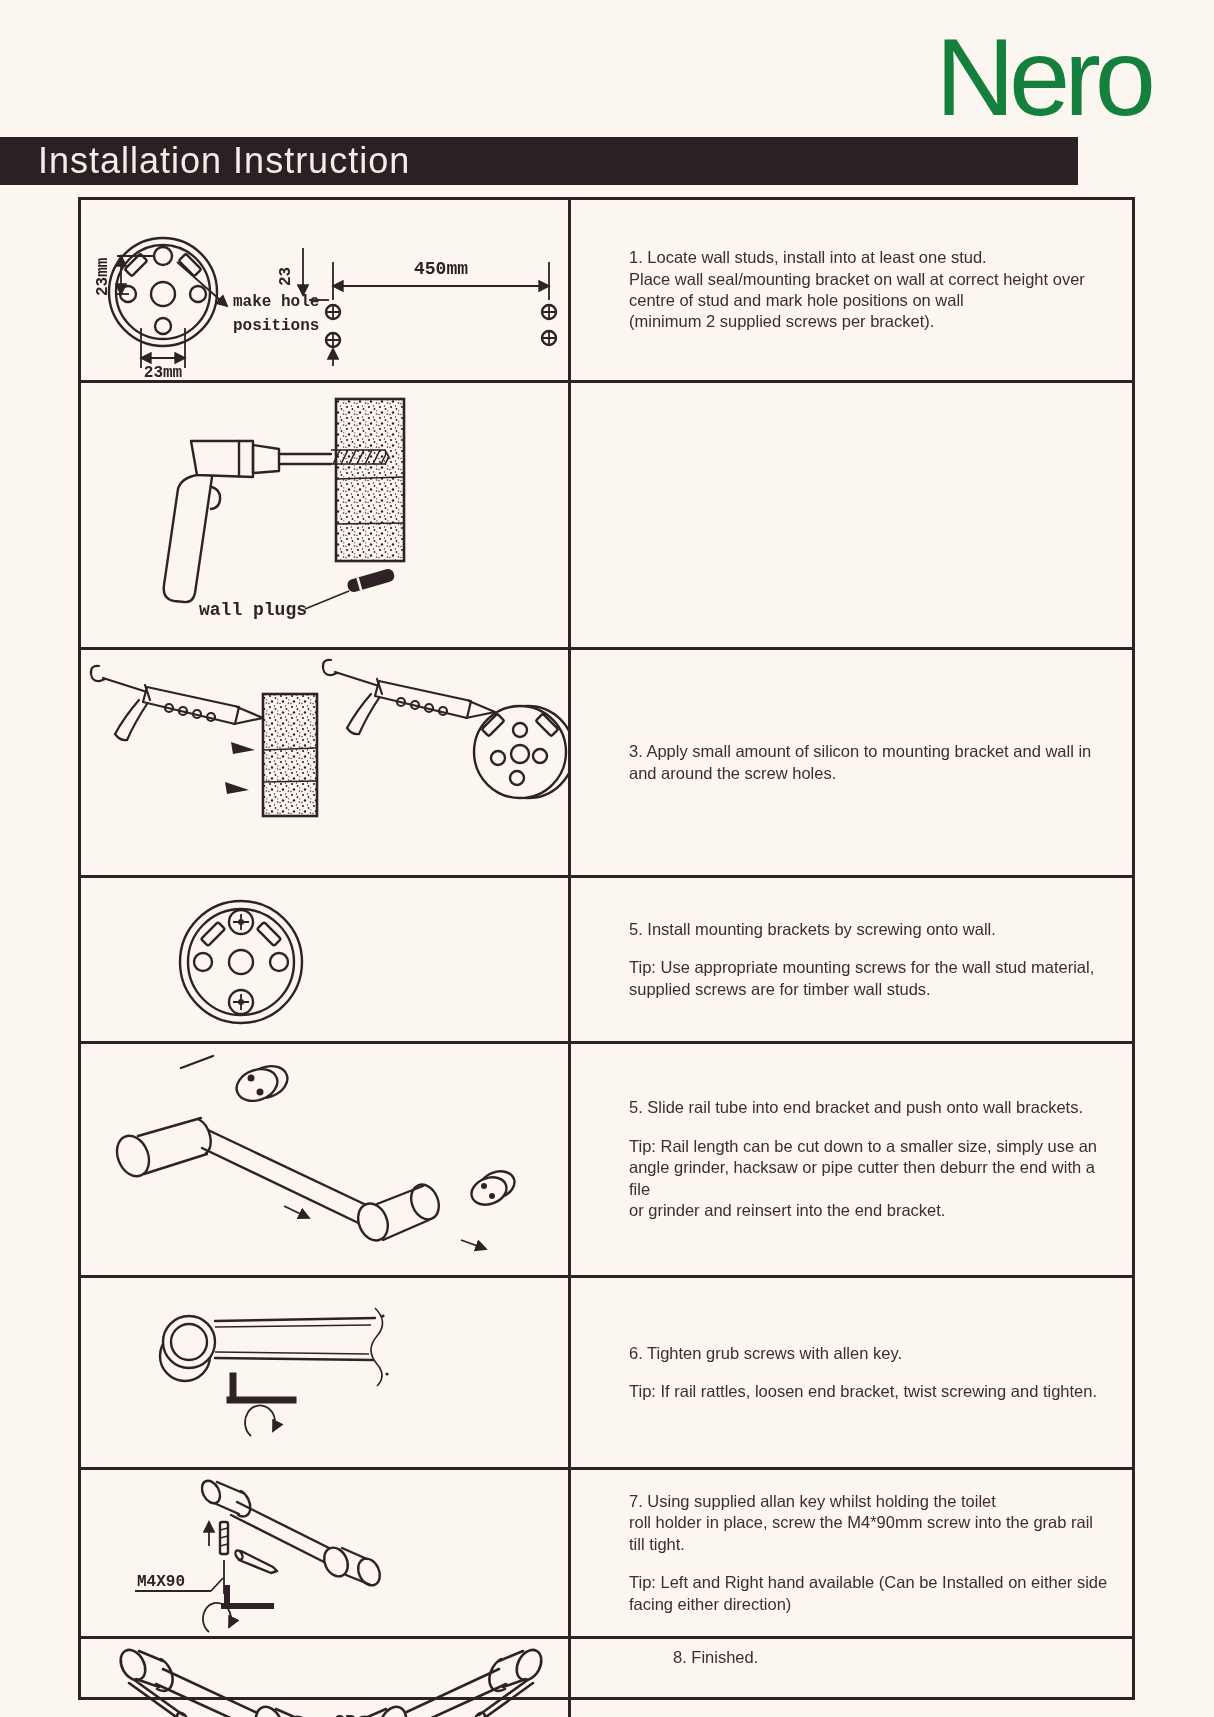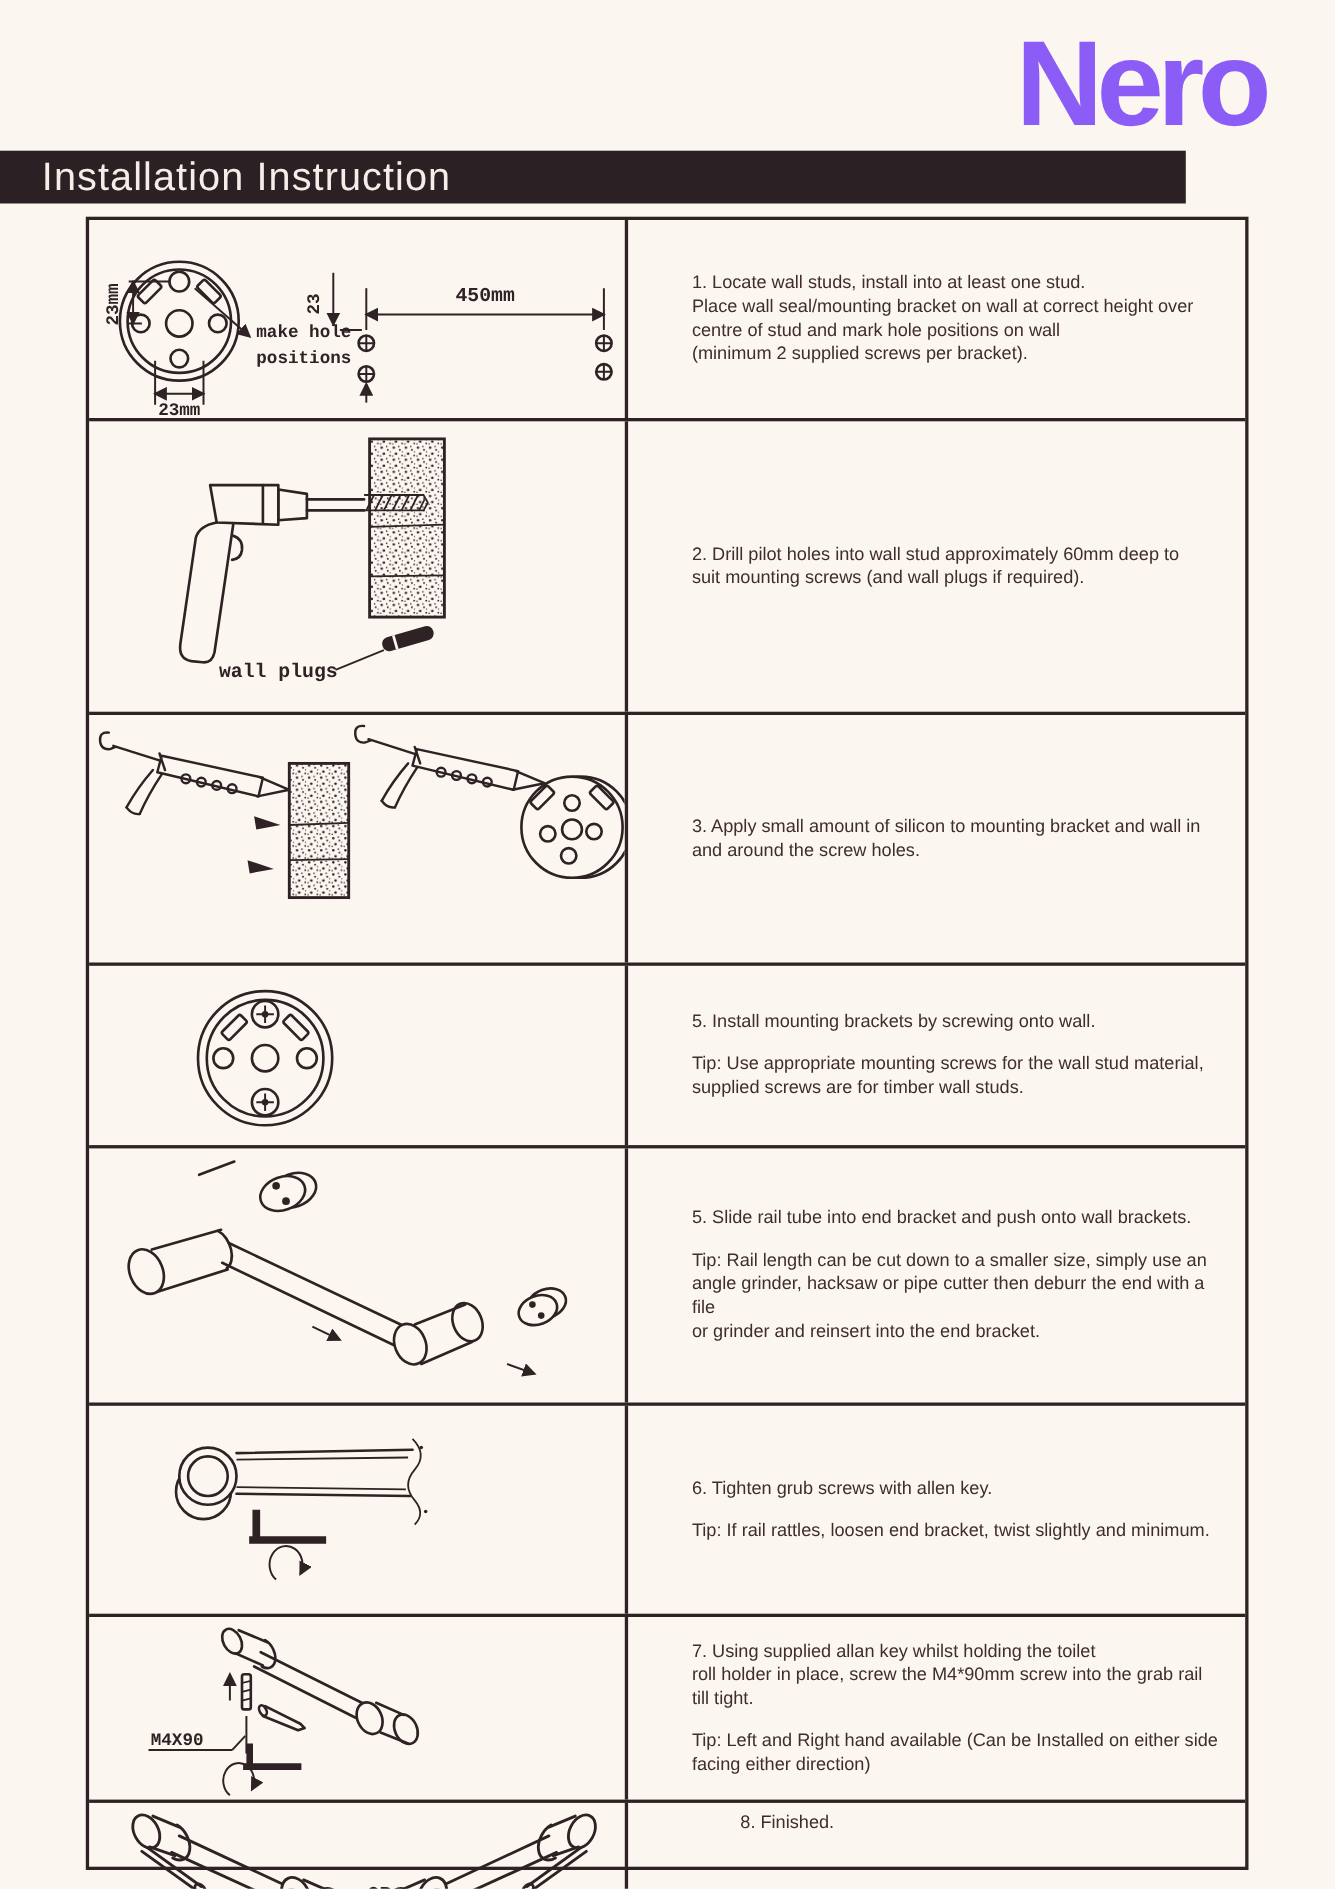--- a/index.html
+++ b/index.html
@@ -4,22 +4,22 @@
 <style>
   html,body{margin:0;padding:0;}
   body{
     width:1214px;height:1717px;position:relative;
     background:#fcf6f1;
     font-family:"Liberation Sans", sans-serif;
     color:#3f2d29;
   }
   .brand{
     position:absolute;top:22px;right:64px;
-    font-size:110px;font-weight:bold;letter-spacing:-6px;
-    color:#8b5cf6;line-height:1;
+    font-size:110px;font-weight:normal;letter-spacing:-6px;
+    color:#15803d;line-height:1;
   }
   .titlebar{
     position:absolute;top:137px;left:0;width:1078px;height:48px;
     background:#2b2125;display:flex;align-items:center;
   }
   .titlebar span{
     color:#f7ece7;font-size:36px;padding-left:38px;letter-spacing:1px;
   }
   .itable{
     position:absolute;left:78px;top:197px;width:1057px;height:1503px;
@@ -194,22 +194,20 @@
           <text class="dlabel big" x="118" y="232">wall plugs</text>
           <path class="thin" d="M224,226 L268,208"></path>
           <g transform="rotate(-16 290 198)">
             <rect class="solid" x="266" y="191" width="48" height="13" rx="6"></rect>
             <path d="M278,191 L278,204" stroke="#fcf6f1" stroke-width="2.5"></path>
           </g>
         </g>
       </svg>
     </div>
     <div class="tcell">
-      <div class="step-text">2. Drill pilot holes into wall stud approximately 60mm deep to
-suit mounting screws (and wall plugs if required).</div>
     </div>
   </div>
 
   <div class="row" style="height:228px">
     <div class="dcell">
       <svg width="487" height="190" viewBox="0 0 487 190">
         <use href="#gun3" transform="translate(6,4)"></use>
         <g>
           <rect x="182" y="44" width="54" height="122" fill="url(#stipple)" stroke="#2e2225" stroke-width="2.6"></rect>
           <path class="thin" d="M182,100 L236,98 M182,132 L236,131"></path>
@@ -329,21 +327,21 @@
           <circle class="solid" cx="306" cy="96" r="1.6"></circle>
         </g>
         <g>
           <path d="M152,98 L152,122 M149,122 L212,122" stroke="#2e2225" stroke-width="7" fill="none" stroke-linecap="square"></path>
         </g>
         <path class="dim" d="M170,158 a15,17 0 1 1 22,-5" marker-end="url(#mArr)"></path>
       </svg>
     </div>
     <div class="tcell">
       <div class="step-text">6. Tighten grub screws with allen key.</div>
-      <div class="step-tip">Tip: If rail rattles, loosen end bracket, twist slightly and minimum.</div>
+      <div class="step-tip">Tip: If rail rattles, loosen end bracket, twist screwing and tighten.</div>
     </div>
   </div>
 
   <div class="row" style="height:169px">
     <div class="dcell">
       <svg width="487" height="166" viewBox="0 0 487 166">
         <g>
           <ellipse class="ln" cx="130" cy="22" rx="8" ry="12" transform="rotate(-28 130 22)"></ellipse>
           <path class="ln" d="M136,12 L162,23"></path>
           <path class="ln" d="M133,33 L158,44"></path>

